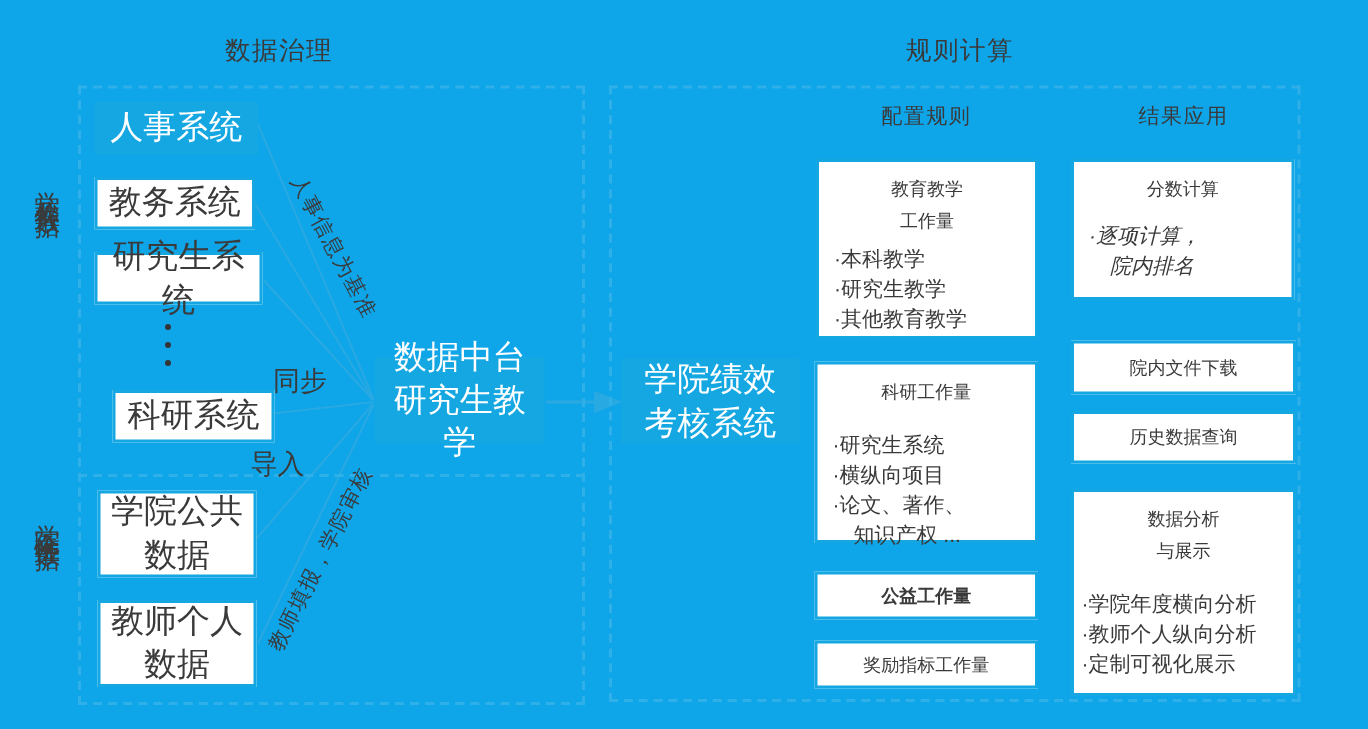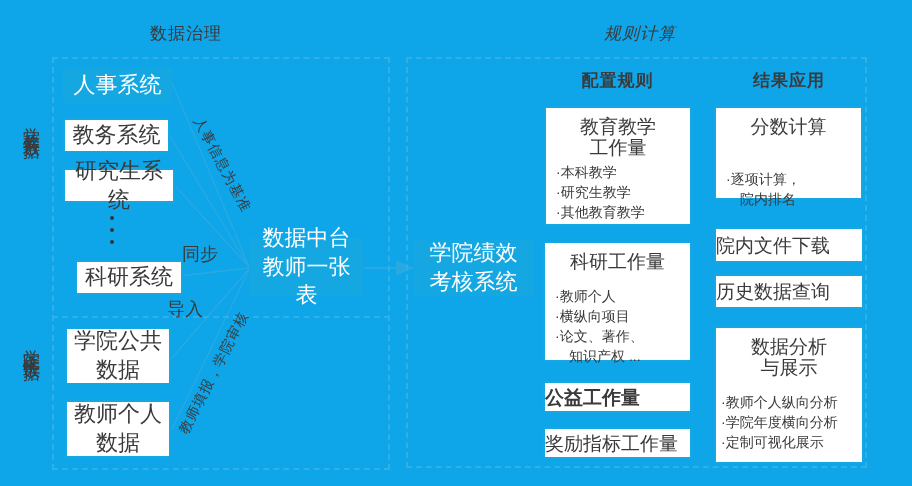--- a/index.html
+++ b/index.html
@@ -10,21 +10,21 @@
   }
   html,body{margin:0;padding:0;background:#fff;}
   .canvas{
     position:relative;width:912px;height:486px;background:#0ea5e9;overflow:hidden;
     font-family:"Liberation Sans","DejaVu Sans",sans-serif;color:var(--ink);
   }
   svg.wires{position:absolute;left:0;top:0;width:912px;height:486px;pointer-events:none;}
 
   .sec-title{position:absolute;top:22px;font-size:17px;text-align:center;letter-spacing:1px;}
   #title-gov{left:116px;width:140px;}
-  #title-rules{left:570px;width:140px;font-style:italic;}
+  #title-rules{left:570px;width:140px;}
 
   .dashed-box{position:absolute;border:2px dashed var(--blue-dash);box-sizing:border-box;background:transparent;}
   #group-left{left:52px;top:57px;width:338px;height:413px;}
   #group-right{left:406px;top:57px;width:461px;height:411px;}
   #group-divider{position:absolute;left:52px;top:316px;width:338px;height:0;border-top:2px dashed var(--blue-dash);}
 
   .vlabel{
     position:absolute;writing-mode:vertical-rl;text-orientation:upright;
     font-size:17px;letter-spacing:3px;line-height:20px;
   }
@@ -49,32 +49,32 @@
   .dots{position:absolute;left:110px;top:216px;display:flex;flex-direction:column;gap:8px;}
   .dots i{width:4px;height:4px;border-radius:50%;background:#353535;}
 
   .flow-label{position:absolute;font-size:18px;}
   #label-sync{left:182px;top:242px;}
   #label-import{left:167px;top:297px;}
   .diag{position:absolute;font-size:14px;text-align:center;letter-spacing:1px;}
   #label-hr-baseline{left:166px;top:156px;width:112px;transform:rotate(62deg);}
   #label-teacher-report{left:139px;top:364px;width:150px;transform:rotate(-63deg);}
 
-  .col-header{position:absolute;top:69px;font-size:17px;text-align:center;letter-spacing:1px;font-weight:bold;}
+  .col-header{position:absolute;top:69px;font-size:14px;text-align:center;letter-spacing:1px;}
   #header-config{left:543px;width:149px;}
   #header-result{left:714px;width:150px;}
 
   .rbox{position:absolute;box-sizing:border-box;border:2px solid var(--blue);background:#fff;}
-  .rbox.center{display:flex;align-items:center;}
-  .rtitle{text-align:center;font-size:19px;line-height:21px;white-space:pre-line;padding-top:8px;}
+  .rbox.center{display:flex;align-items:center;justify-content:center;}
+  .rtitle{text-align:center;font-size:12px;line-height:21px;white-space:pre-line;padding-top:8px;}
   .rbox.center .rtitle{padding-top:0;}
   .rbullets{font-size:14px;line-height:20px;padding:2px 2px 0 10px;margin-top:2px;}
   .rbullets div{white-space:pre-line;}
   .rbullets.mt12{margin-top:12px;}
-  .rbullets.mt18{margin-top:30px;}
+  .rbullets.mt18{margin-top:8px;font-style:italic;}
   .rbullets.tight{padding-left:5px;}
 
   #rule-teaching{left:544px;top:106px;width:148px;height:120px;}
   #rule-research{left:543px;top:241px;width:149px;height:121px;}
   #rule-public{left:543px;top:381px;width:149px;height:32px;font-weight:bold;}
   #rule-reward{left:543px;top:427px;width:149px;height:32px;}
   #result-score{left:714px;top:106px;width:149px;height:94px;}
   #result-files{left:714px;top:227px;width:150px;height:36px;}
   #result-history{left:714px;top:274px;width:150px;height:35px;}
   #result-analysis{left:714px;top:326px;width:150px;height:138px;}
@@ -122,40 +122,40 @@
 数据</div>
   <div class="node" id="node-teacher-personal">教师个人
 数据</div>
 
   <div class="flow-label" id="label-sync">同步</div>
   <div class="flow-label" id="label-import">导入</div>
   <div class="diag" id="label-hr-baseline">人事信息为基准</div>
   <div class="diag" id="label-teacher-report">教师填报，学院审核</div>
 
   <div class="node filled" id="node-hub">数据中台
-教师一张表</div>
+研究生教学</div>
   <div class="node filled" id="node-target">学院绩效
 考核系统</div>
 
   <div class="col-header" id="header-config">配置规则</div>
   <div class="col-header" id="header-result">结果应用</div>
 
   <div class="rbox" id="rule-teaching">
     <div class="rtitle">教育教学
 工作量</div>
     <div class="rbullets">
         <div>·本科教学</div>
         <div>·研究生教学</div>
         <div>·其他教育教学</div>
       </div>
   </div>
   <div class="rbox" id="rule-research">
     <div class="rtitle">科研工作量</div>
     <div class="rbullets mt12">
-        <div>·教师个人</div>
+        <div>·研究生系统</div>
         <div>·横纵向项目</div>
         <div>·论文、著作、
 　知识产权 ...</div>
       </div>
   </div>
   <div class="rbox center" id="rule-public">
     <div class="rtitle">公益工作量</div>
   </div>
   <div class="rbox center" id="rule-reward">
     <div class="rtitle">奖励指标工作量</div>
@@ -171,19 +171,19 @@
   <div class="rbox center" id="result-files">
     <div class="rtitle">院内文件下载</div>
   </div>
   <div class="rbox center" id="result-history">
     <div class="rtitle">历史数据查询</div>
   </div>
   <div class="rbox" id="result-analysis">
     <div class="rtitle">数据分析
 与展示</div>
     <div class="rbullets mt12 tight">
+        <div>·学院年度横向分析</div>
         <div>·教师个人纵向分析</div>
-        <div>·学院年度横向分析</div>
         <div>·定制可视化展示</div>
       </div>
   </div>
 
 </div>
 
 </body></html>

